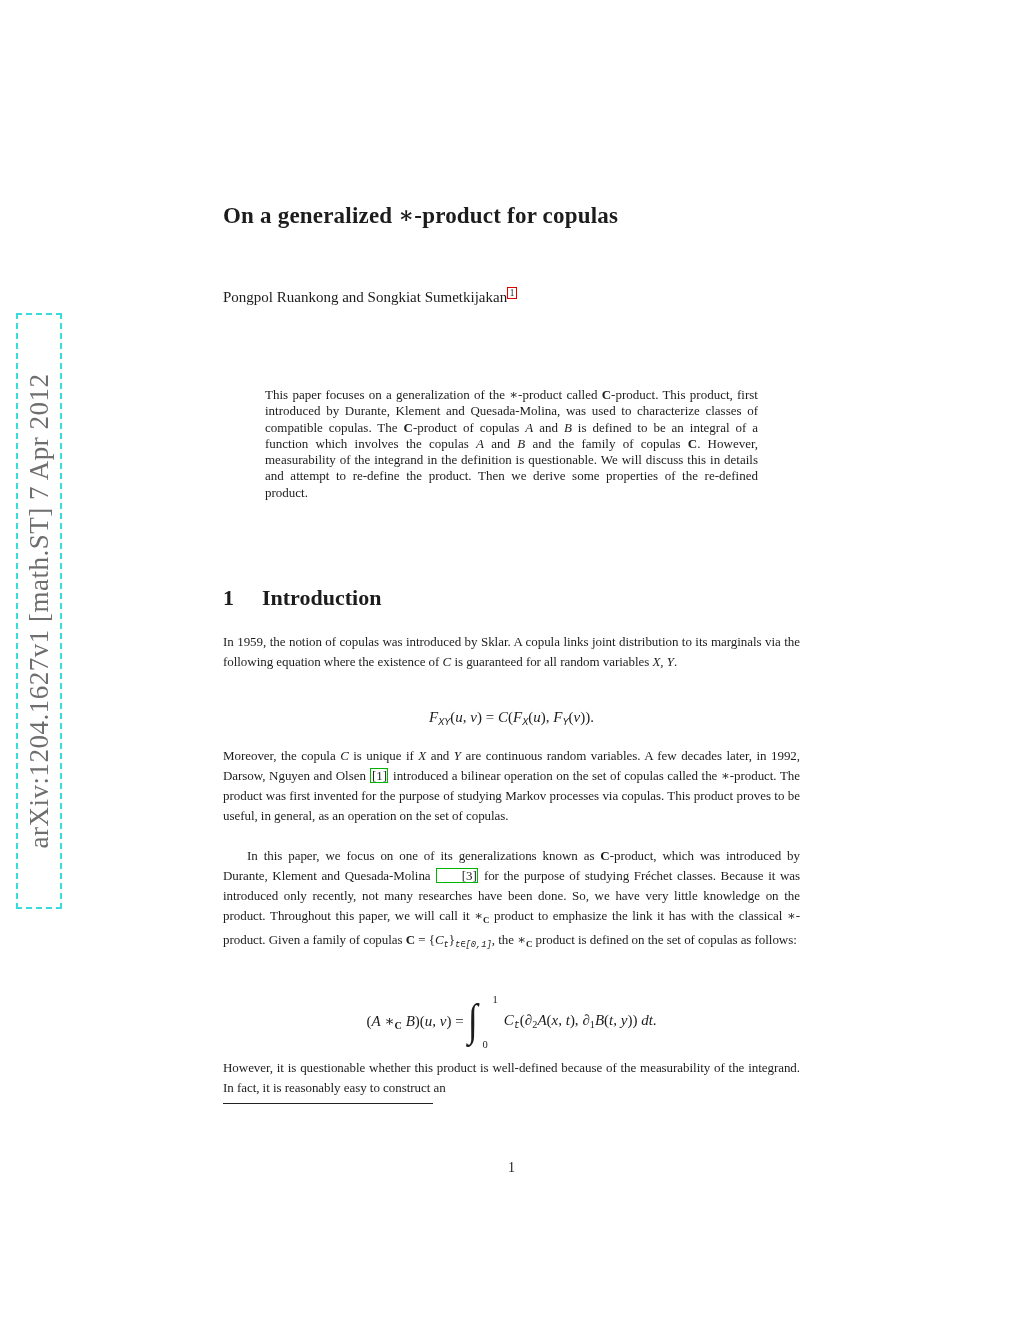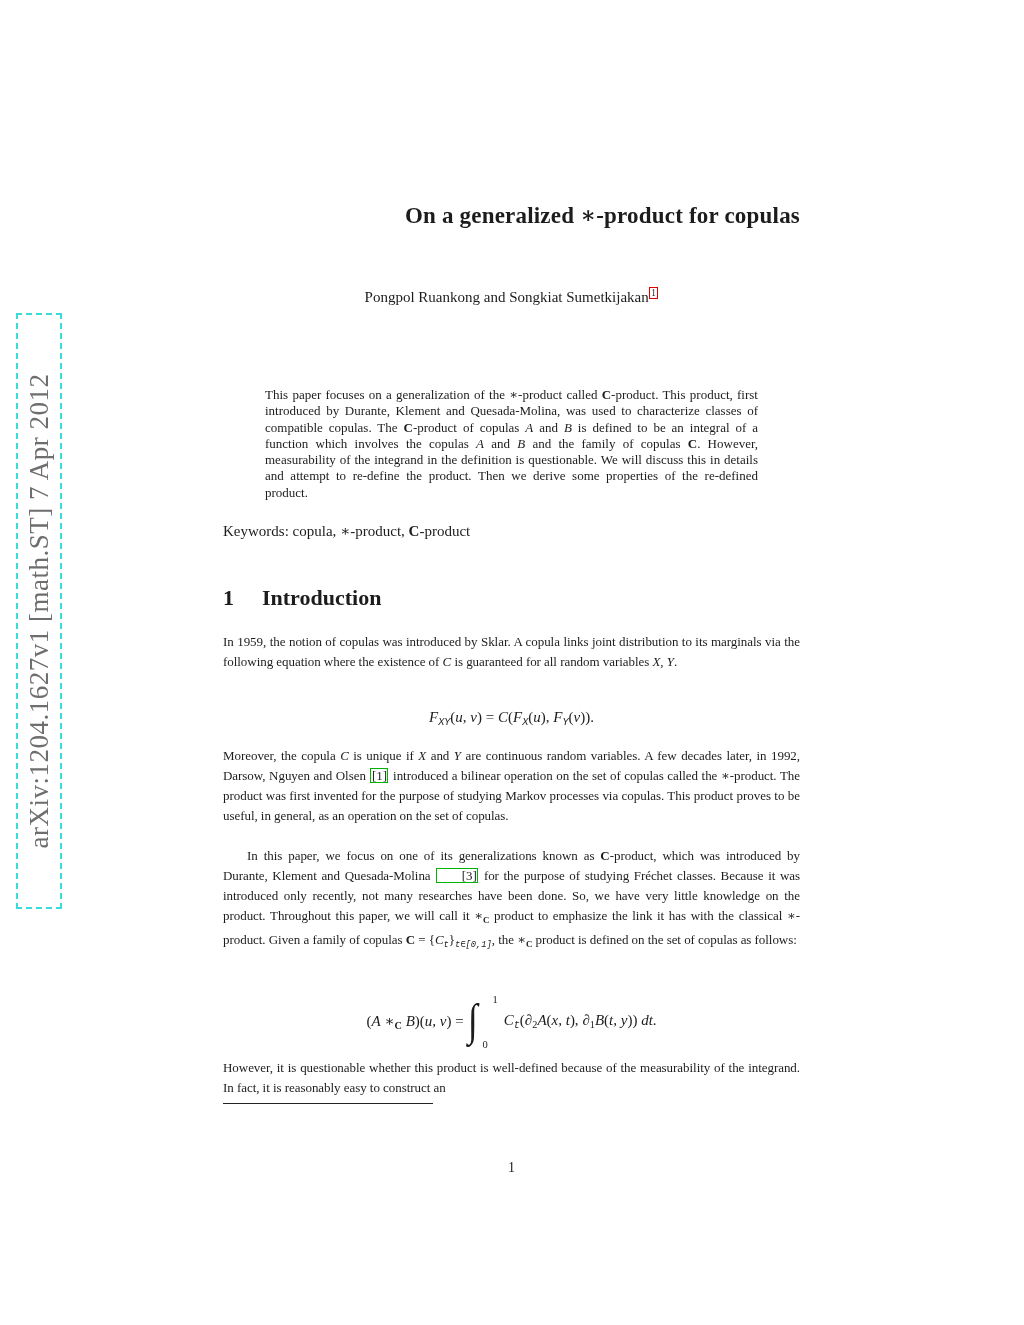--- a/index.html
+++ b/index.html
@@ -39,30 +39,30 @@
     position: absolute;
     left: 223px;
     top: 0;
     width: 577px;
     height: 100%;
   }
   .title {
     position: absolute;
     top: 201px;
     width: 100%;
-    text-align: right;
+    text-align: left;
     font-size: 23px;
     font-weight: bold;
     letter-spacing: 0.2px;
   }
   .authors {
     position: absolute;
     top: 287px;
     width: 100%;
-    text-align: center;
+    text-align: left;
     font-size: 15px;
   }
   .abs-head {
     position: absolute;
     top: 362px;
     width: 100%;
     text-align: center;
     font-size: 15px;
     font-weight: bold;
   }
@@ -204,21 +204,20 @@
   <div class="main">
 
     <h1 class="title">On a generalized ∗-product for copulas</h1>
 
     <div class="authors"><span>Pongpol Ruankong and Songkiat Sumetkijakan</span><span class="st-fnref">1</span></div>
 
 
     <div class="abs-body"><span>This paper focuses on a generalization of the ∗-product called </span><span class="st-b">C</span><span>-product.  This product, first introduced by Durante, Klement and Quesada-Molina, was used to characterize classes of compatible copulas.  The </span><span class="st-b">C</span><span>-product of copulas </span><span class="st-i">A</span><span> and </span><span class="st-i">B</span><span> is defined to be an integral of a function which involves the copulas </span><span class="st-i">A</span><span> and </span><span class="st-i">B</span><span> and the family of copulas </span><span class="st-b">C</span><span>.  However, measurability of the integrand in the definition is questionable.  We will discuss this in details and attempt to re-define the product.  Then we derive some properties of the re-defined product.</span></div>
 
     <div class="meta-block">
-      <div><span>Keywords: copula, ∗-product, </span><span class="st-b">C</span><span>-product</span></div>
     </div>
 
     <h2 class="sec-head"><span class="sec-num">1</span><span>Introduction</span></h2>
 
     <p class="body p1"><span>In 1959, the notion of copulas was introduced by Sklar.  A copula links joint distribution to its marginals via the following equation where the existence of </span><span class="st-i">C</span><span> is guaranteed for all random variables </span><span class="st-i">X, Y</span><span>.</span></p>
 
     <div class="eq eq1"><span class="st-i">F</span><span class="st-subi">XY</span><span>(</span><span class="st-i">u, v</span><span>) = </span><span class="st-i">C</span><span>(</span><span class="st-i">F</span><span class="st-subi">X</span><span>(</span><span class="st-i">u</span><span>), </span><span class="st-i">F</span><span class="st-subi">Y</span><span>(</span><span class="st-i">v</span><span>)).</span></div>
 
     <p class="body p2"><span>Moreover, the copula </span><span class="st-i">C</span><span> is unique if </span><span class="st-i">X</span><span> and </span><span class="st-i">Y</span><span> are continuous random variables.  A few decades later, in 1992, Darsow, Nguyen and Olsen </span><span class="st-cite">[1]</span><span> introduced a bilinear operation on the set of copulas called the ∗-product.  The product was first invented for the purpose of studying Markov processes via copulas.  This product proves to be useful, in general, as an operation on the set of copulas.</span></p>
 

